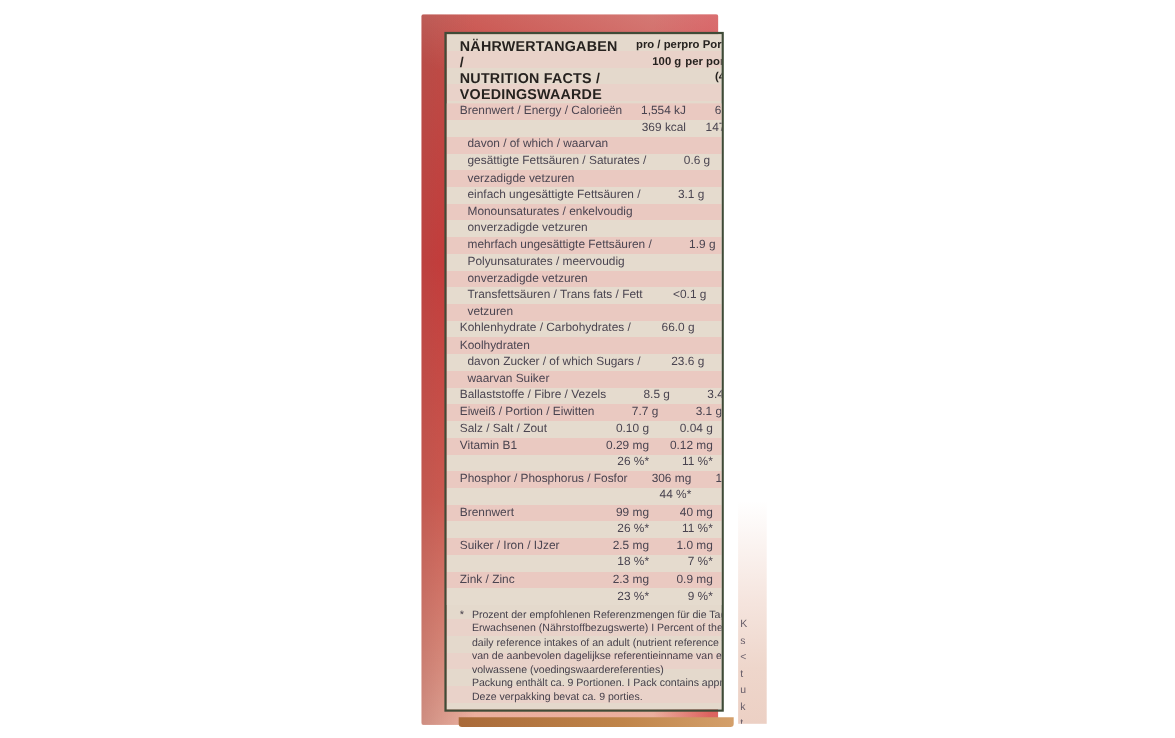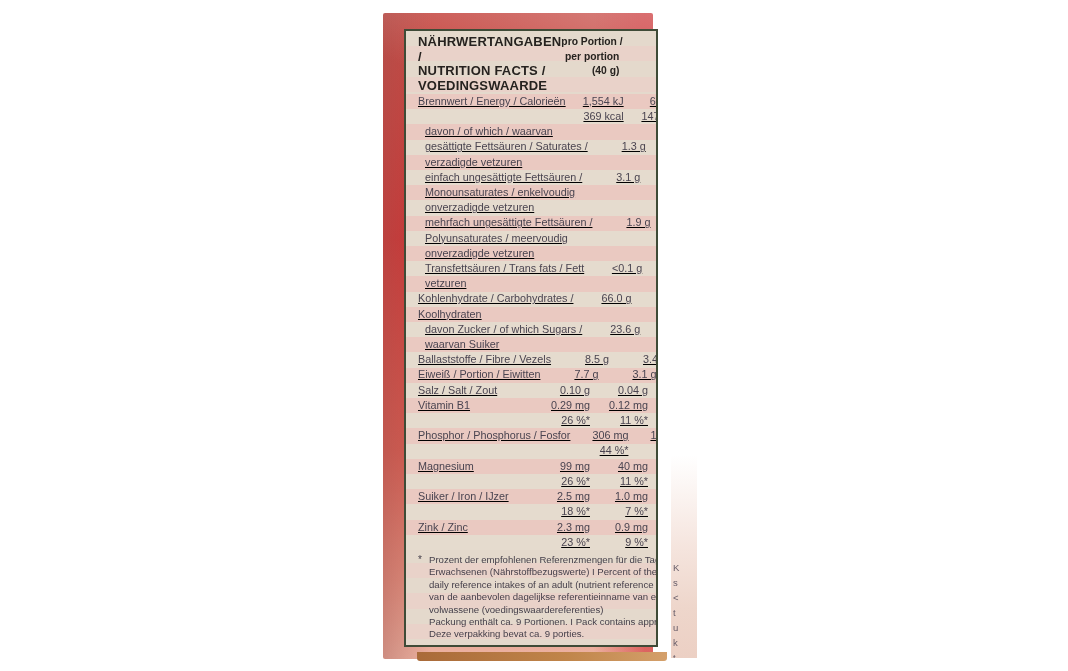--- a/index.html
+++ b/index.html
@@ -29,21 +29,20 @@
        rgba(0,0,0,0) 48px, rgba(0,0,0,0) 48px);
   }
   .hdr{display:grid;grid-template-columns:1fr 58px 58px;color:#26221f;}
   .hdr .title{font-size:13px;font-weight:bold;line-height:14.7px;letter-spacing:.2px;}
   .hdr .col{font-size:10.3px;font-weight:bold;line-height:14.7px;text-align:right;white-space:nowrap;}
   
   .rows{
     margin:0 -8px 0 -12px;padding:0 8px 0 12px;
     background:repeating-linear-gradient(to bottom,
       #eac9c1 0px,#eac9c1 15.2px,#e5dbce 15.2px,#e5dbce 30.4px);
-    text-decoration:underline;
   }
   .row{display:grid;grid-template-columns:1fr 58px 58px;color:#4a4450;}
   .row .ln{font-size:10.8px;line-height:15.2px;white-space:nowrap;}
   .row.indent .lbl{padding-left:7px;}
   .val{text-align:right;}
   
   .footnote{display:grid;grid-template-columns:11px 1fr;margin-top:4px;color:#46404b;}
   .footnote .star{font-size:10px;line-height:12.4px;}
   .footnote .ln{font-size:9.6px;line-height:12.4px;white-space:nowrap;}
   
@@ -67,20 +66,24 @@
   <div class="panel">
     <div class="panel-inner">
 
       <div class="hdr">
         <div class="title">
             <div class="ln">NÄHRWERTANGABEN /</div>
             <div class="ln">NUTRITION FACTS /</div>
             <div class="ln">VOEDINGSWAARDE</div>
           </div>
         <div class="col">
+            <div class="ln">pro / per</div>
+            <div class="ln">100 g</div>
+          </div>
+        <div class="col">
             <div class="ln">pro Portion /</div>
             <div class="ln">per portion</div>
             <div class="ln">(40 g)</div>
           </div>
       </div>
 
       <div class="rows">
           <div class="row">
     <div class="lbl">
               <div class="ln">Brennwert / Energy / Calorieën</div>
@@ -94,21 +97,21 @@
               <div class="ln">147 kcal</div>
             </div>
   </div>
           <div class="row indent">
     <div class="lbl">
               <div class="ln">davon / of which / waarvan</div>
               <div class="ln">gesättigte Fettsäuren / Saturates /</div>
               <div class="ln">verzadigde vetzuren</div>
             </div>
     <div class="val" style="padding-top: 15.2px;">
-              <div class="ln">1.3 g</div>
+              <div class="ln">0.6 g</div>
             </div>
     <div class="val" style="padding-top: 15.2px;">
               <div class="ln">0.5 g</div>
             </div>
   </div>
           <div class="row indent">
     <div class="lbl">
               <div class="ln">einfach ungesättigte Fettsäuren /</div>
               <div class="ln">Monounsaturates / enkelvoudig</div>
               <div class="ln">onverzadigde vetzuren</div>
@@ -223,21 +226,21 @@
               <div class="ln">306 mg</div>
               <div class="ln">44 %*</div>
             </div>
     <div class="val">
               <div class="ln">122 mg</div>
               <div class="ln">17 %*</div>
             </div>
   </div>
           <div class="row">
     <div class="lbl">
-              <div class="ln">Magnesium</div>
+              <div class="ln">Brennwert</div>
             </div>
     <div class="val">
               <div class="ln">99 mg</div>
               <div class="ln">26 %*</div>
             </div>
     <div class="val">
               <div class="ln">40 mg</div>
               <div class="ln">11 %*</div>
             </div>
   </div>

